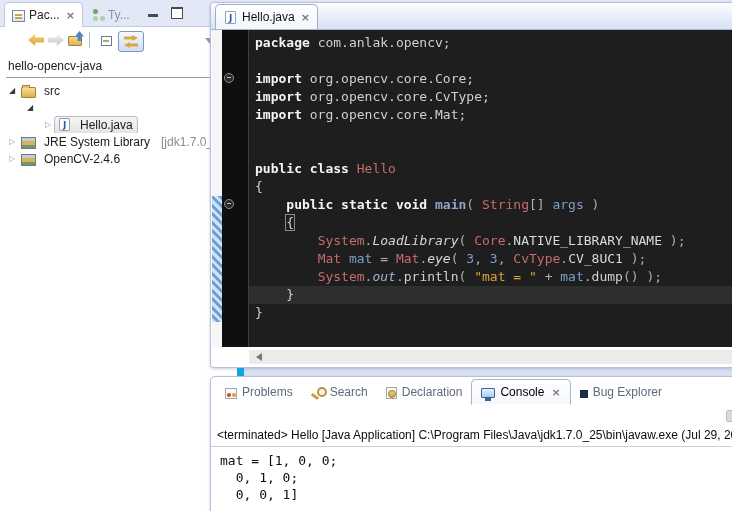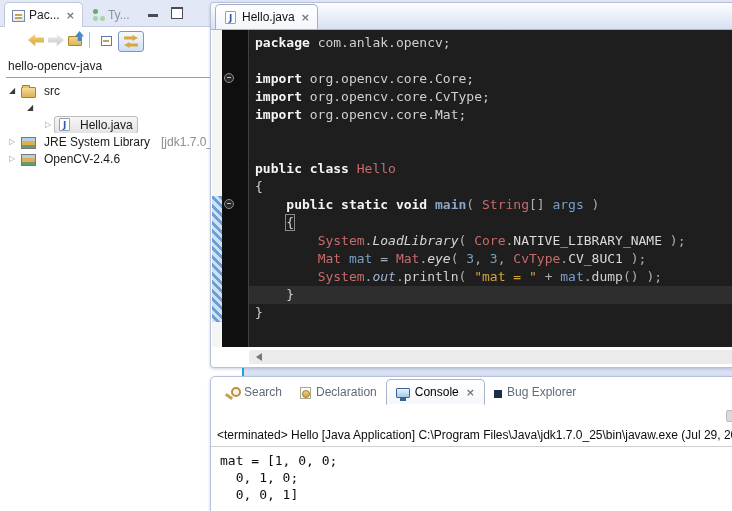--- a/index.html
+++ b/index.html
@@ -5,21 +5,21 @@
   html,body{margin:0;padding:0}
   body{
     width:732px;height:511px;position:relative;overflow:hidden;
     background:linear-gradient(#e2e8f6,#d6def1);
     font-family:"Liberation Sans","DejaVu Sans",sans-serif;
     -webkit-font-smoothing:antialiased;
   }
   .panel{position:absolute;background:#fff;border:1px solid #b6c0d6;border-radius:4px;box-shadow:0 1px 3px rgba(110,120,155,.35)}
 
   
-  .left-panel{position:absolute;left:0;top:26px;width:244px;height:485px;background:#fff;border-right:2px solid #0ea5e9;border-top:1px solid #c3cbde;box-sizing:border-box}
+  .left-panel{position:absolute;left:0;top:26px;width:244px;height:485px;background:#fff;border-right:7px solid #0ea5e9;border-top:1px solid #c3cbde;box-sizing:border-box}
   .lp-tabs{position:absolute;left:4px;top:2px;height:25px;display:flex;z-index:3}
   .lp-tab{display:flex;align-items:center;gap:4px;padding:8px 7px;font-size:12px;color:#222;height:25px;box-sizing:border-box;cursor:default}
   .lp-tab.active{background:#fff;border:1px solid #bfc8dc;border-bottom:none;border-radius:5px 5px 0 0}
   .lp-tab.inactive{color:#8a93a6}
   .tab-close{font:bold 11px/11px "DejaVu Sans",sans-serif;color:#777;margin-left:2px}
   .winbtns{position:absolute;left:148px;top:5px;display:flex;gap:13px;z-index:4}
   .win-min{width:10px;height:3px;background:#4a4a55;margin-top:9px}
   .win-max{width:10px;height:9px;border:1px solid #4a4a55;border-top:2px solid #4a4a55;margin-top:2px;background:#fff}
 
   .lp-toolbar{display:flex;align-items:flex-start;height:22px;padding:4px 6px 2px 28px;gap:4px}
@@ -201,20 +201,24 @@
     <div class="code" id="code"><div class="code-line"><span class="sg-kw">package </span><span class="sg-def">com.anlak.opencv;</span></div><div class="code-line"></div><div class="code-line"><span class="sg-kw">import </span><span class="sg-def">org.opencv.core.Core;</span></div><div class="code-line"><span class="sg-kw">import </span><span class="sg-def">org.opencv.core.CvType;</span></div><div class="code-line"><span class="sg-kw">import </span><span class="sg-def">org.opencv.core.Mat;</span></div><div class="code-line"></div><div class="code-line"></div><div class="code-line"><span class="sg-kw">public class </span><span class="sg-cls">Hello</span></div><div class="code-line"><span class="sg-def">{</span></div><div class="code-line"><span class="sg-def">    </span><span class="sg-kw">public static void </span><span class="sg-mdecl">main</span><span class="sg-pun">( </span><span class="sg-cls">String</span><span class="sg-pun">[] </span><span class="sg-var">args</span><span class="sg-pun"> )</span></div><div class="code-line"><span class="sg-def">    </span><span class="sg-brace">{</span></div><div class="code-line"><span class="sg-def">        </span><span class="sg-cls">System</span><span class="sg-pun">.</span><span class="sg-smeth">LoadLibrary</span><span class="sg-pun">( </span><span class="sg-cls">Core</span><span class="sg-pun">.</span><span class="sg-const">NATIVE_LIBRARY_NAME</span><span class="sg-pun"> );</span></div><div class="code-line"><span class="sg-def">        </span><span class="sg-cls">Mat</span><span class="sg-def"> </span><span class="sg-var">mat</span><span class="sg-pun"> = </span><span class="sg-cls">Mat</span><span class="sg-pun">.</span><span class="sg-smeth">eye</span><span class="sg-pun">( </span><span class="sg-num">3</span><span class="sg-pun">, </span><span class="sg-num">3</span><span class="sg-pun">, </span><span class="sg-cls">CvType</span><span class="sg-pun">.</span><span class="sg-const">CV_8UC1</span><span class="sg-pun"> );</span></div><div class="code-line"><span class="sg-def">        </span><span class="sg-cls">System</span><span class="sg-pun">.</span><span class="sg-sfield">out</span><span class="sg-pun">.</span><span class="sg-def">println</span><span class="sg-pun">( </span><span class="sg-str">"mat = "</span><span class="sg-pun"> + </span><span class="sg-var">mat</span><span class="sg-pun">.</span><span class="sg-def">dump</span><span class="sg-pun">() );</span></div><div class="code-line current"><span class="sg-def">    }</span></div><div class="code-line"><span class="sg-def">}</span></div></div>
   </div>
   <div class="hscroll">
     <div class="hscroll-arrow"></div>
   </div>
 </div>
 
 <div class="panel bottom-panel">
   <div class="btabs" id="btabs">
       <div class="btab">
+        <span class="icn icn-problems"></span>
+        <span>Problems</span>
+      </div>
+      <div class="btab">
         <span class="icn icn-search"></span>
         <span>Search</span>
       </div>
       <div class="btab">
         <span class="icn icn-declaration"></span>
         <span>Declaration</span>
       </div>
       <div class="btab active">
         <span class="icn icn-console-view"></span>
         <span>Console</span>

